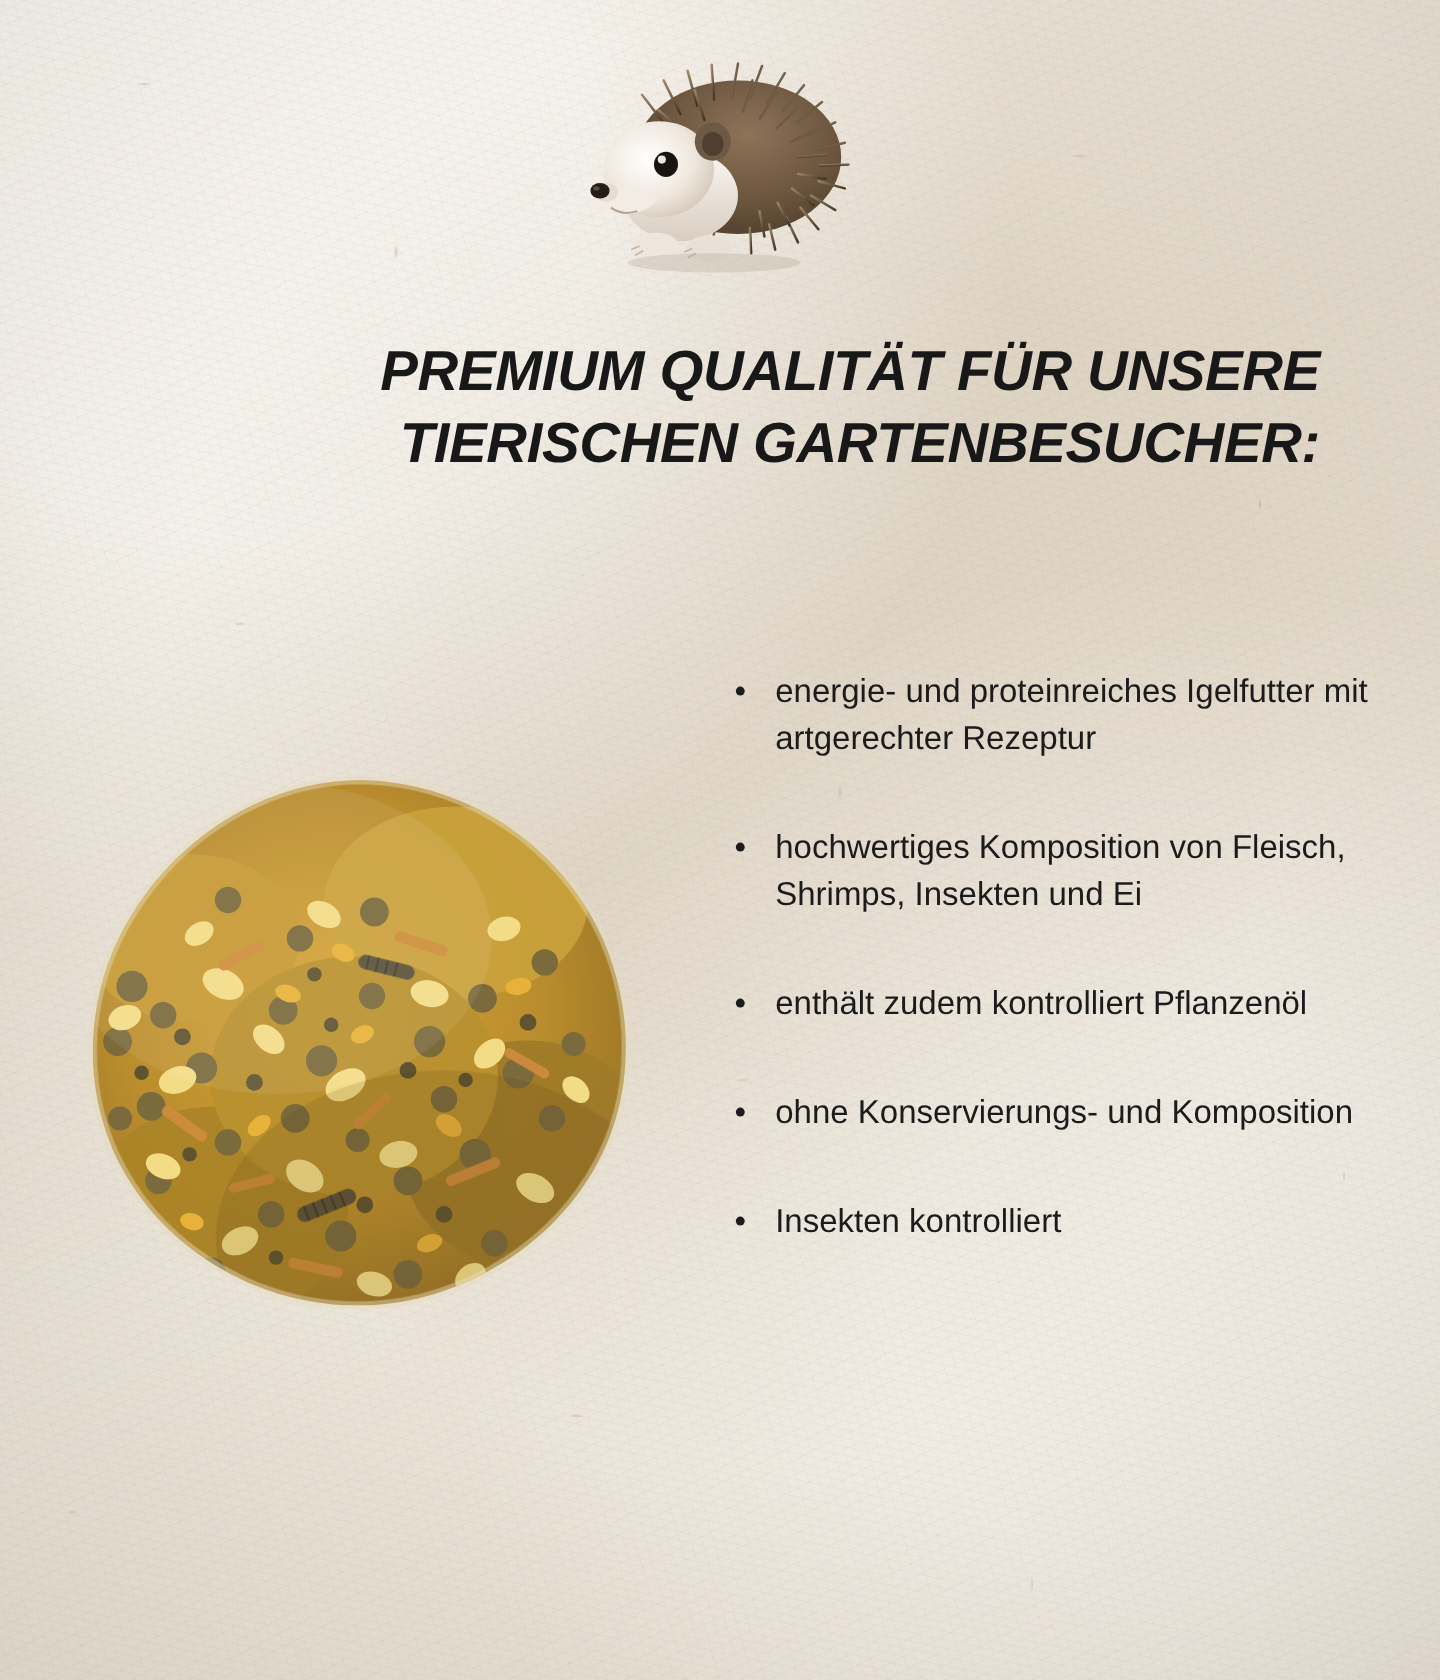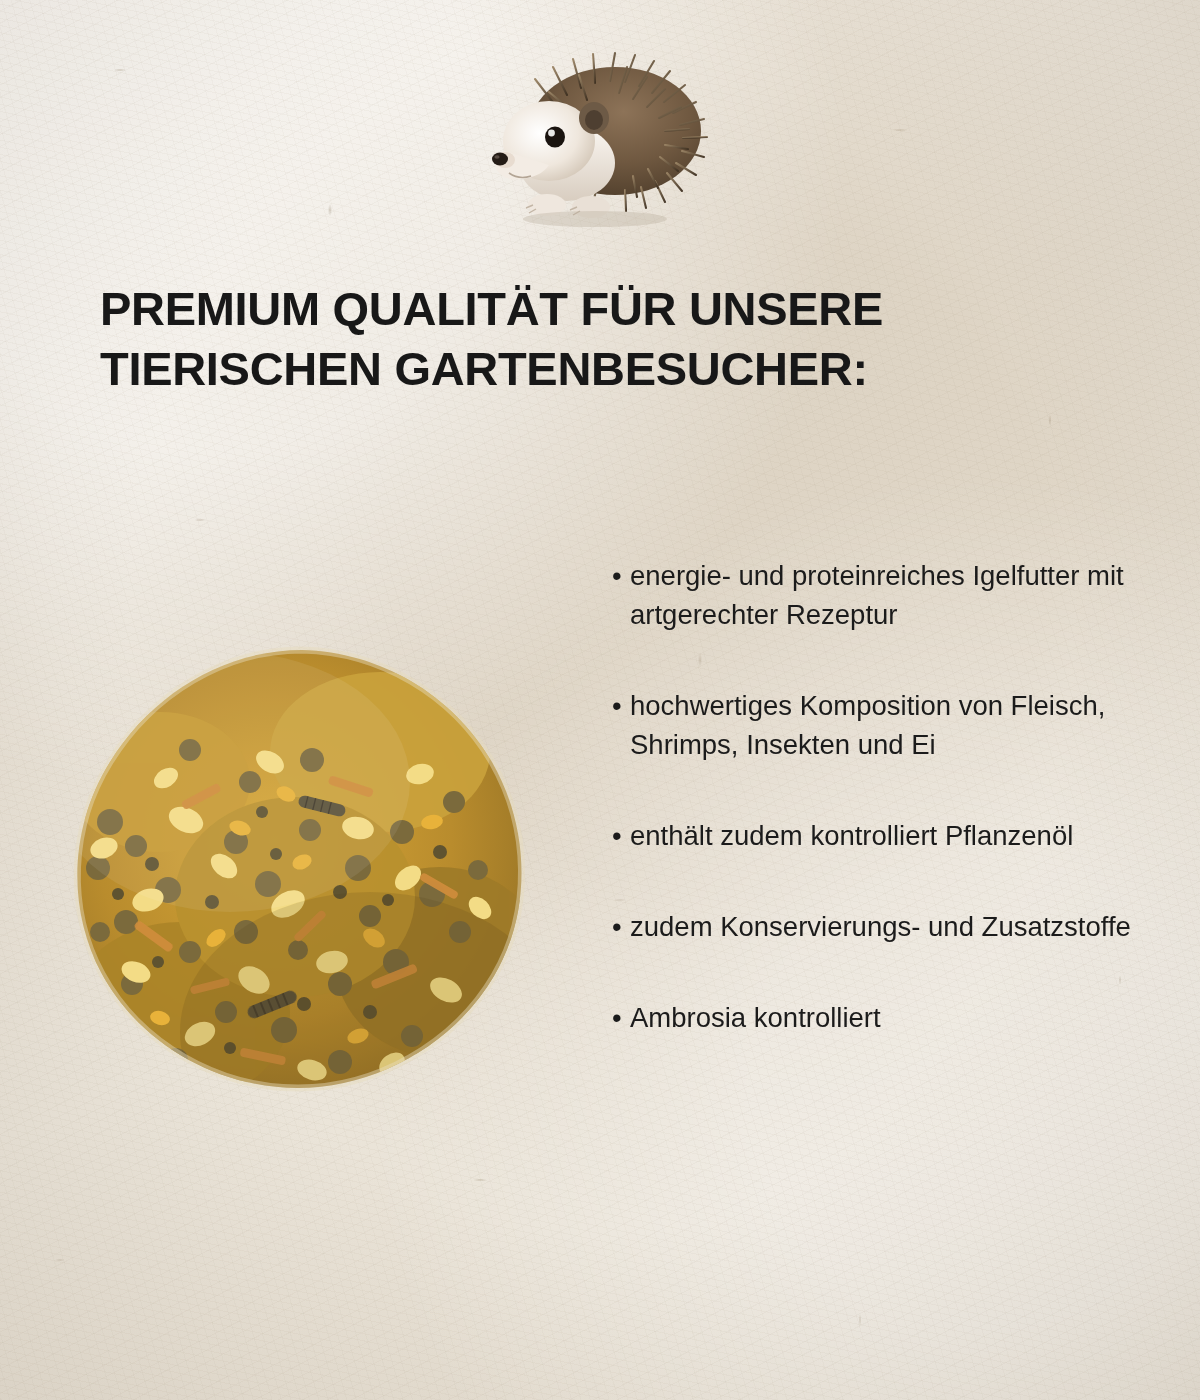--- a/index.html
+++ b/index.html
@@ -79,26 +79,27 @@
     width: 250px;
     height: 185px;
   }
 
   
   .headline {
     position: absolute;
     top: 248px;
     left: 100px;
     width: 1000px;
-    text-align: left;
+    text-align: right;
     color: #181818;
     font-weight: bold;
     font-size: 47px;
     line-height: 1.26;
     letter-spacing: -0.3px;
+    font-style: italic;
   }
 
   
   .product-photo {
     position: absolute;
     left: 40px;
     top: 632px;
     width: 520px;
     height: 520px;
   }
@@ -124,20 +125,21 @@
   .bullet:last-child { margin-bottom: 0; }
   .bullet-dot {
     flex: 0 0 auto;
     width: 18px;
     font-size: 27.5px;
     line-height: 1.42;
     color: #1b1b1b;
   }
   .bullet-text {
     flex: 1 1 auto;
+    margin-left: 16px;
   }
 </style>
 </head>
 <body>
 
 <div class="poster">
 
   <div class="paper-base"></div>
   <div class="paper-fibers"></div>
   <div class="paper-specks"></div>
@@ -404,21 +406,21 @@
     <li class="bullet">
       <span class="bullet-dot">•</span>
       <span class="bullet-text">hochwertiges Komposition von Fleisch, Shrimps, Insekten und Ei</span>
     </li>
     <li class="bullet">
       <span class="bullet-dot">•</span>
       <span class="bullet-text">enthält zudem kontrolliert Pflanzenöl</span>
     </li>
     <li class="bullet">
       <span class="bullet-dot">•</span>
-      <span class="bullet-text">zudem Konservierungs- und Zusatzstoffe</span>
+      <span class="bullet-text">ohne Konservierungs- und Komposition</span>
     </li>
     <li class="bullet">
       <span class="bullet-dot">•</span>
-      <span class="bullet-text">Ambrosia kontrolliert</span>
+      <span class="bullet-text">Insekten kontrolliert</span>
     </li>
   </ul>
 
 </div>
 
 </body></html>

